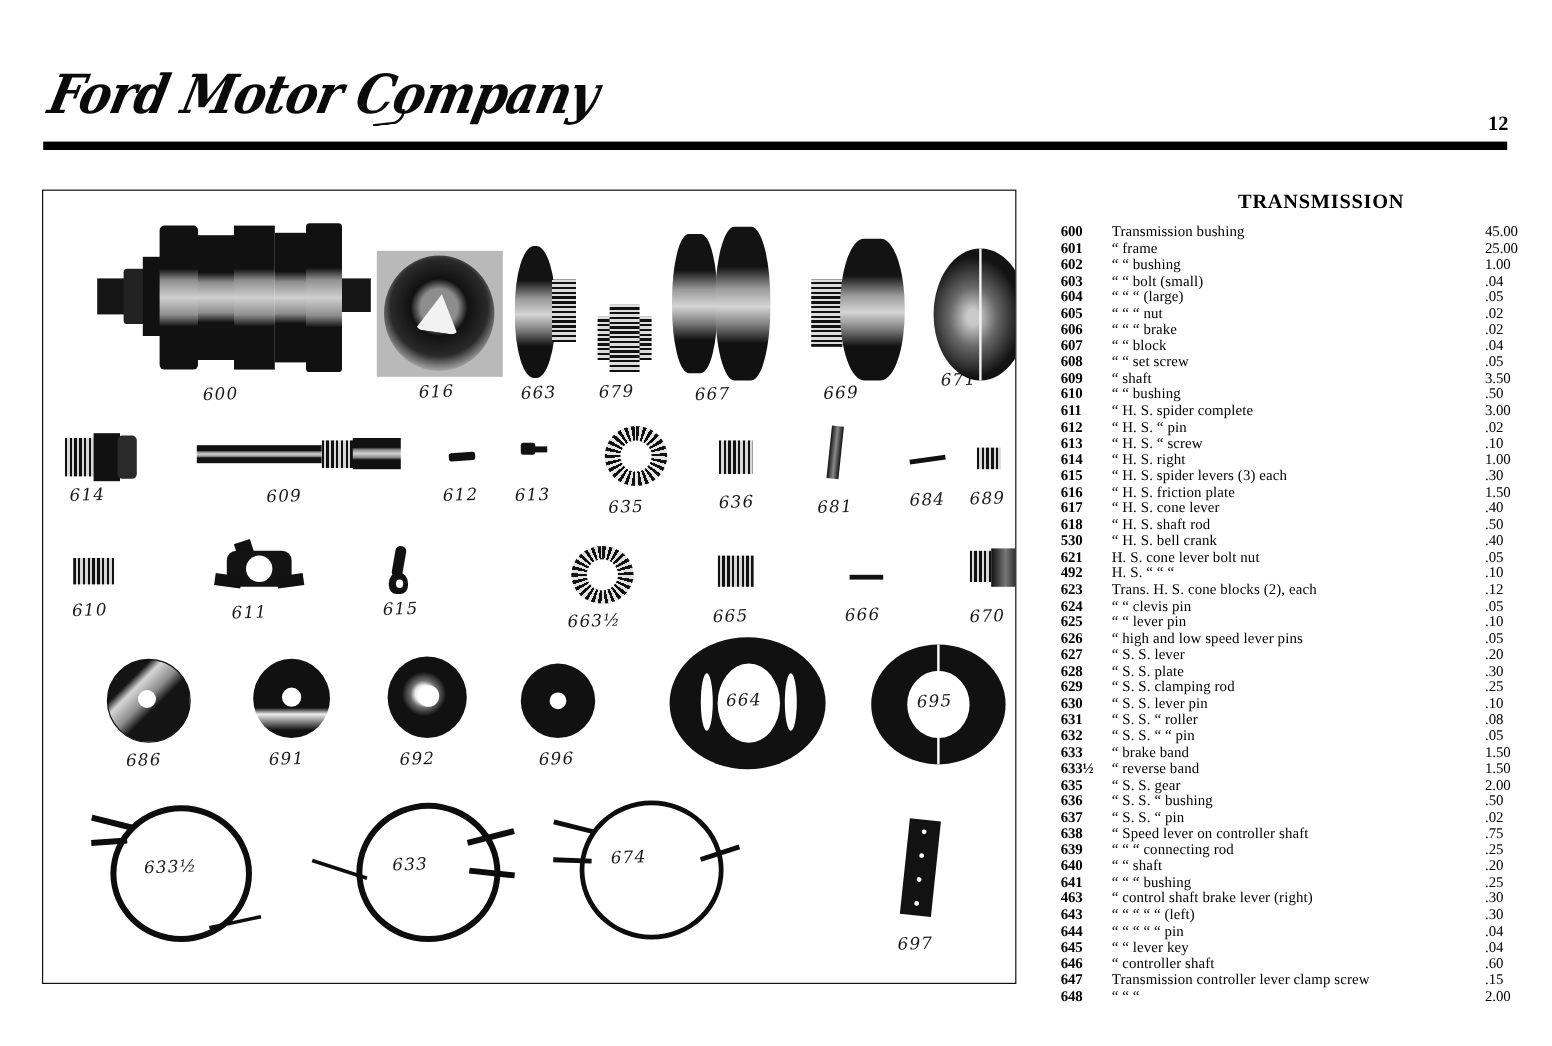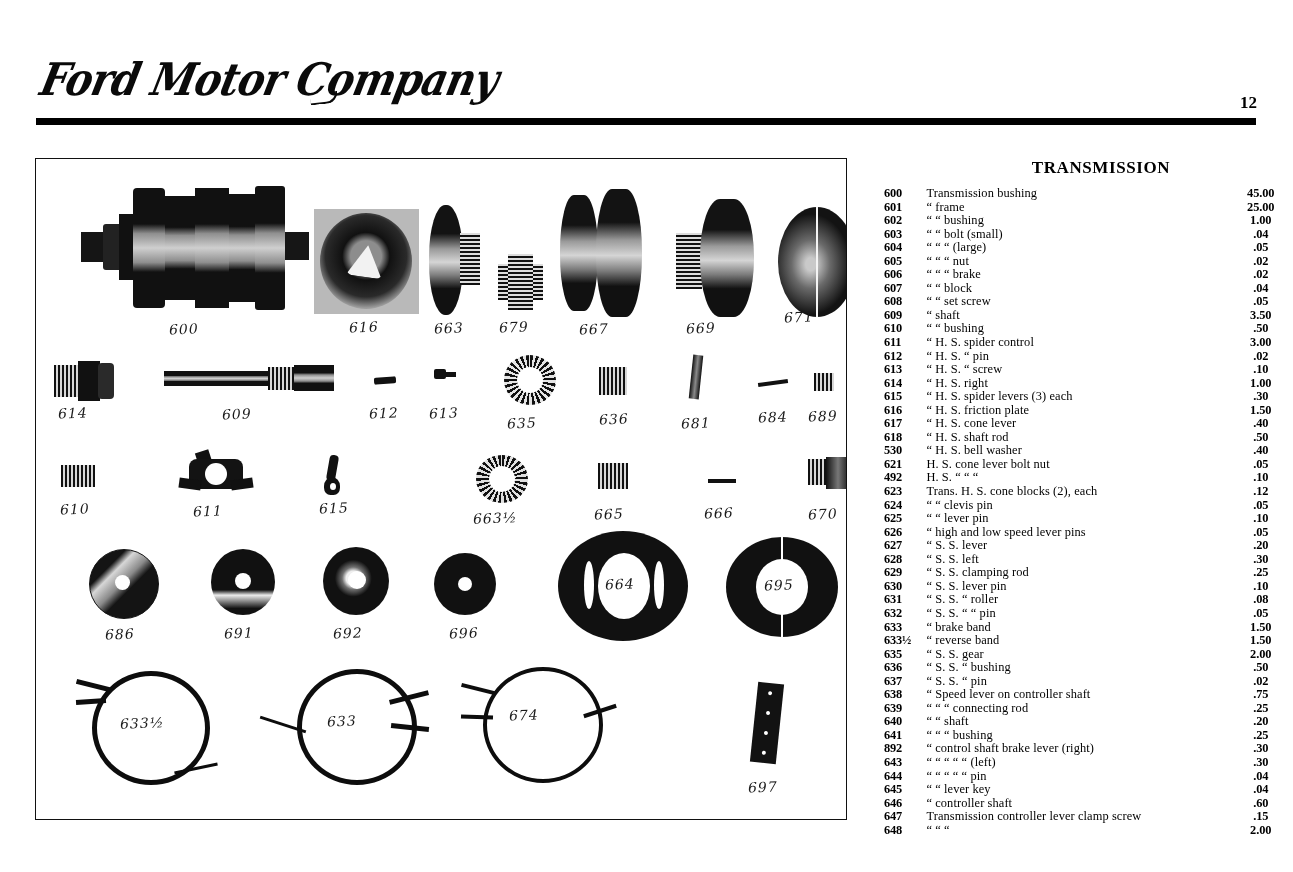--- a/index.html
+++ b/index.html
@@ -105,22 +105,22 @@
     padding-left:1px;
     letter-spacing:-.2px;
   }
   td.desc{
     width:308px;
     padding-left:3px;
     letter-spacing:.1px;
   }
   td.price{
     width:46px;
-    font-weight:700;
-    text-align:center;
+    font-weight:400;
+    text-align:left;
     padding-right:2px;
     letter-spacing:-.1px;
   }
 </style>
 </head>
 <body>
 
 <div id="header">
   <div id="logo">Ford Motor Company</div>
   <div id="logo-tail"></div>
@@ -393,21 +393,21 @@
           <td class="desc">“              shaft</td>
           <td class="price">3.50</td>
         </tr>
         <tr>
           <td class="num">610</td>
           <td class="desc">“         “        bushing</td>
           <td class="price">.50</td>
         </tr>
         <tr>
           <td class="num">611</td>
-          <td class="desc">“         H. S.  spider control</td>
+          <td class="desc">“         H. S.  spider complete</td>
           <td class="price">3.00</td>
         </tr>
         <tr>
           <td class="num">612</td>
           <td class="desc">“         H. S.    “        pin</td>
           <td class="price">.02</td>
         </tr>
         <tr>
           <td class="num">613</td>
           <td class="desc">“         H. S.    “        screw</td>
@@ -433,21 +433,21 @@
           <td class="desc">“         H. S.   cone lever</td>
           <td class="price">.40</td>
         </tr>
         <tr>
           <td class="num">618</td>
           <td class="desc">“         H. S.   shaft rod</td>
           <td class="price">.50</td>
         </tr>
         <tr>
           <td class="num">530</td>
-          <td class="desc">“         H. S.   bell washer</td>
+          <td class="desc">“         H. S.   bell crank</td>
           <td class="price">.40</td>
         </tr>
         <tr>
           <td class="num">621</td>
           <td class="desc">H. S. cone lever bolt nut</td>
           <td class="price">.05</td>
         </tr>
         <tr>
           <td class="num">492</td>
           <td class="desc">H. S.      “        “        “</td>
@@ -473,21 +473,21 @@
           <td class="desc">“      high and low speed lever pins</td>
           <td class="price">.05</td>
         </tr>
         <tr>
           <td class="num">627</td>
           <td class="desc">“      S. S. lever</td>
           <td class="price">.20</td>
         </tr>
         <tr>
           <td class="num">628</td>
-          <td class="desc">“      S. S. left</td>
+          <td class="desc">“      S. S. plate</td>
           <td class="price">.30</td>
         </tr>
         <tr>
           <td class="num">629</td>
           <td class="desc">“      S. S. clamping rod</td>
           <td class="price">.25</td>
         </tr>
         <tr>
           <td class="num">630</td>
           <td class="desc">“      S. S. lever pin</td>
@@ -542,21 +542,21 @@
           <td class="num">640</td>
           <td class="desc">“         “    shaft</td>
           <td class="price">.20</td>
         </tr>
         <tr>
           <td class="num">641</td>
           <td class="desc">“         “      “      bushing</td>
           <td class="price">.25</td>
         </tr>
         <tr>
-          <td class="num">892</td>
+          <td class="num">463</td>
           <td class="desc">“      control shaft brake lever (right)</td>
           <td class="price">.30</td>
         </tr>
         <tr>
           <td class="num">643</td>
           <td class="desc">“         “        “      “      “       (left)</td>
           <td class="price">.30</td>
         </tr>
         <tr>
           <td class="num">644</td>

